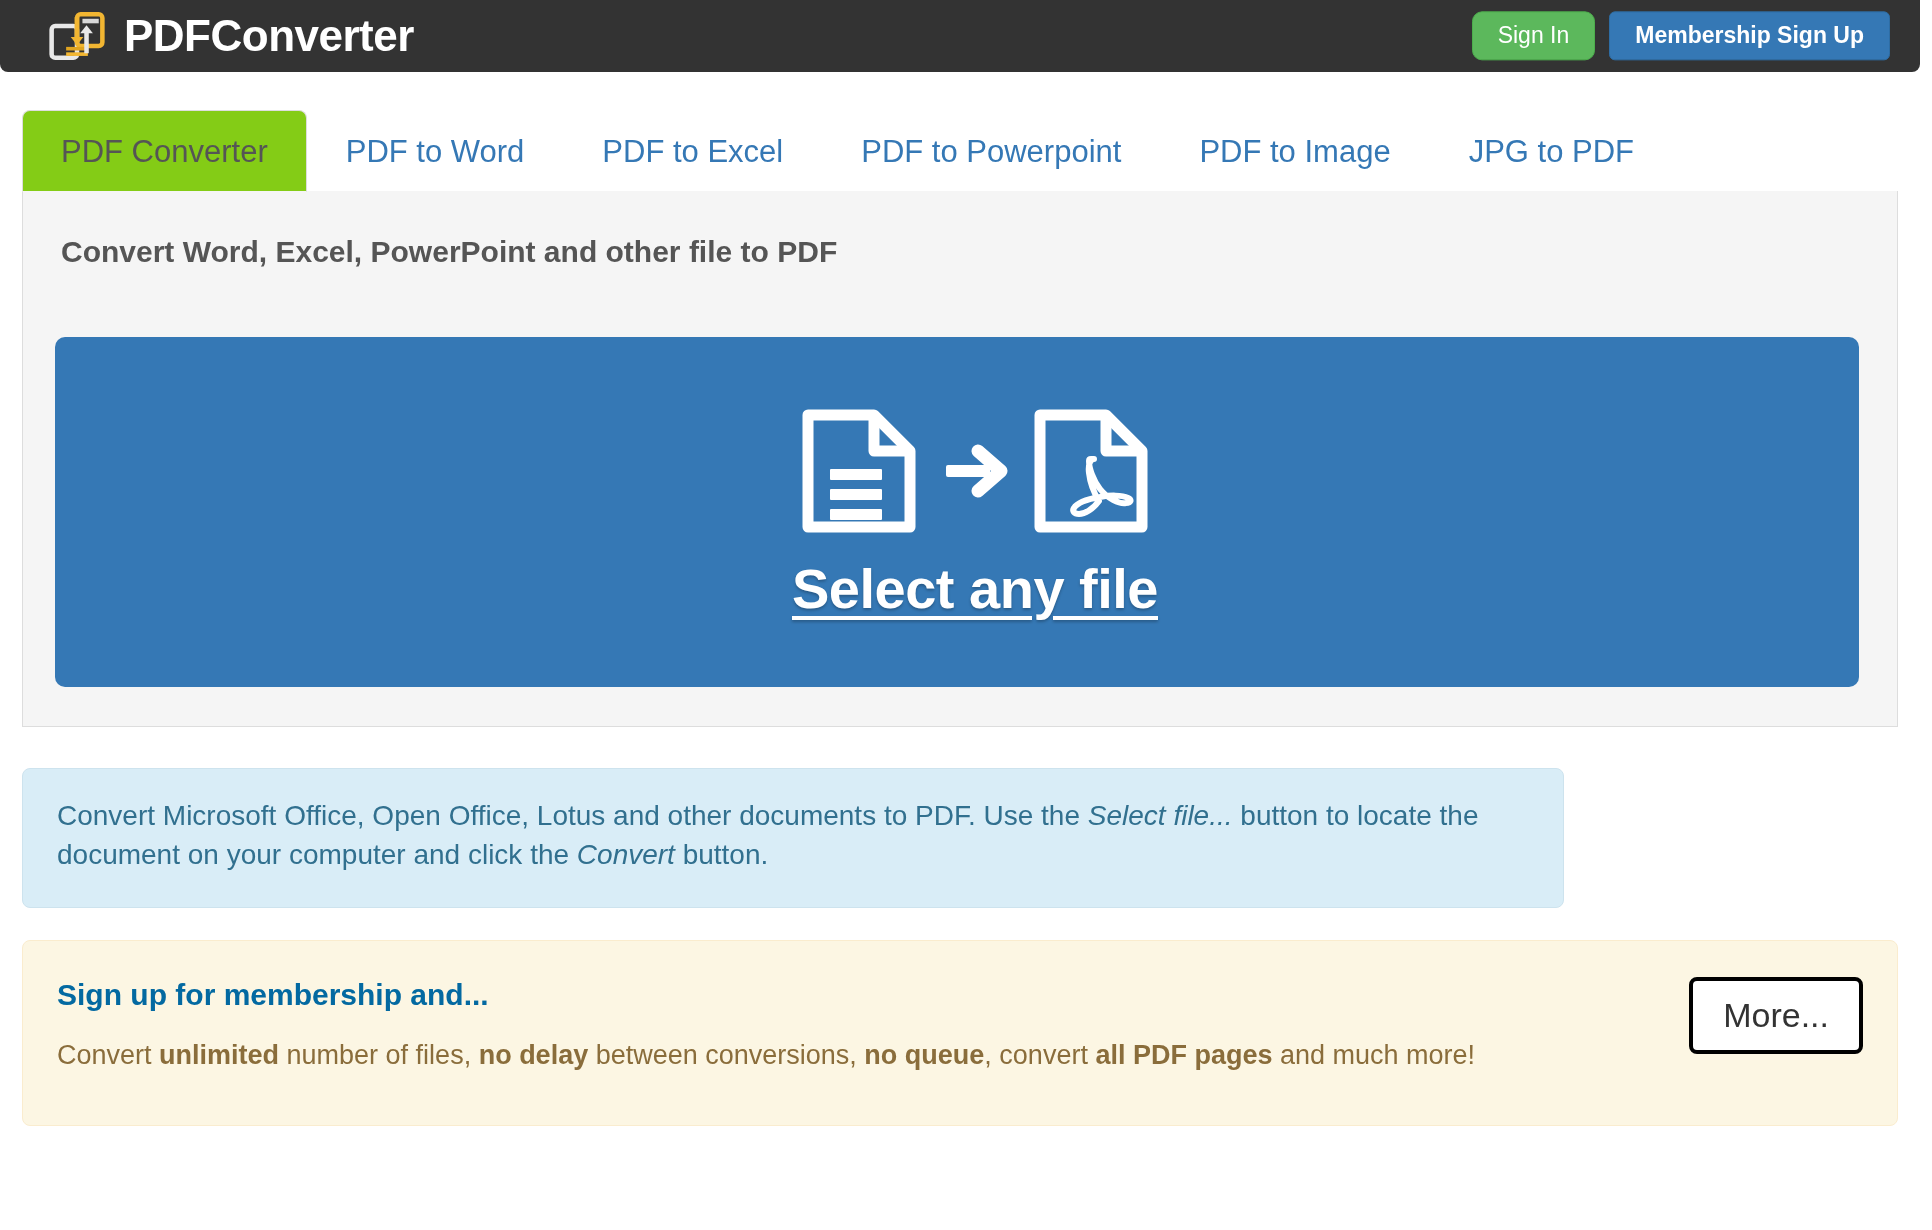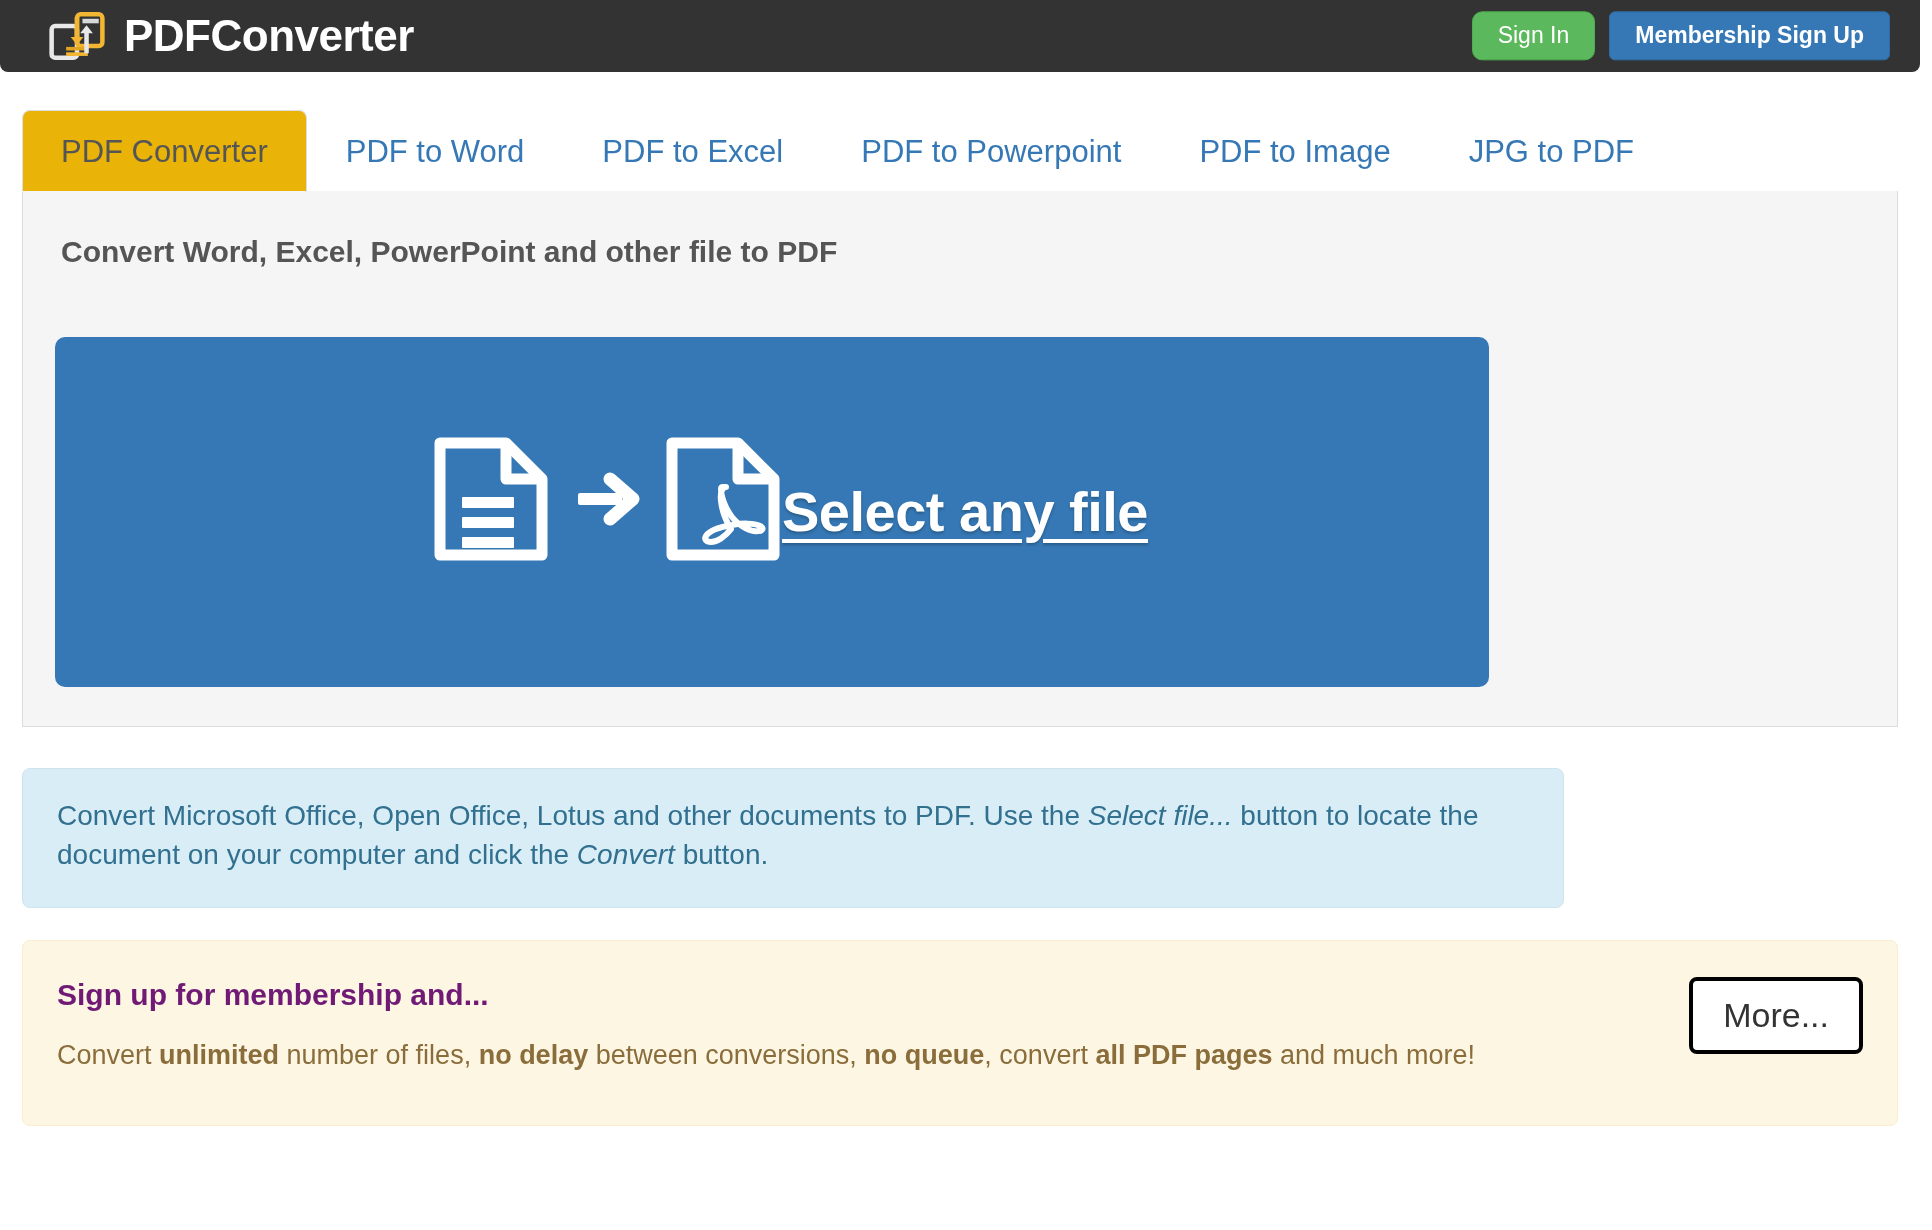--- a/index.html
+++ b/index.html
@@ -110,21 +110,21 @@
     cursor: pointer;
     background: transparent;
     border: 1px solid transparent;
     border-bottom: none;
     white-space: nowrap;
     line-height: 1;
   }
 
   .tab.active {
     color: #555555;
-    background: #eab308;
+    background: #84cc16;
     border: 1px solid #dddddd;
     border-bottom: 1px solid #f5f5f5;
     border-top-left-radius: 8px;
     border-top-right-radius: 8px;
     margin-bottom: -1px;
     position: relative;
     z-index: 2;
   }
 
   
@@ -144,26 +144,26 @@
     font-size: 30px;
     font-weight: bold;
     color: #555555;
     line-height: 1.2;
   }
 
   .dropzone {
     position: absolute;
     left: 32px;
     top: 146px;
-    width: 1434px;
+    width: 1804px;
     height: 350px;
     background: #3578b5;
     border-radius: 10px;
     display: flex;
-    flex-direction: row;
+    flex-direction: column;
     align-items: center;
     justify-content: center;
     cursor: pointer;
     padding-left: 36px;
   }
 
   .dz-icons {
     display: flex;
     align-items: center;
     justify-content: center;
@@ -212,21 +212,21 @@
     height: 186px;
     background: #fcf6e3;
     border: 1px solid #faecce;
     border-radius: 8px;
     padding: 36px 34px;
   }
 
   .member-title {
     font-size: 30px;
     font-weight: bold;
-    color: #701a75;
+    color: #0369a1;
     line-height: 1.2;
     margin-bottom: 24px;
   }
 
   .member-text {
     font-size: 27px;
     color: #8a6d3b;
     line-height: 1.35;
     max-width: 1640px;
   }

